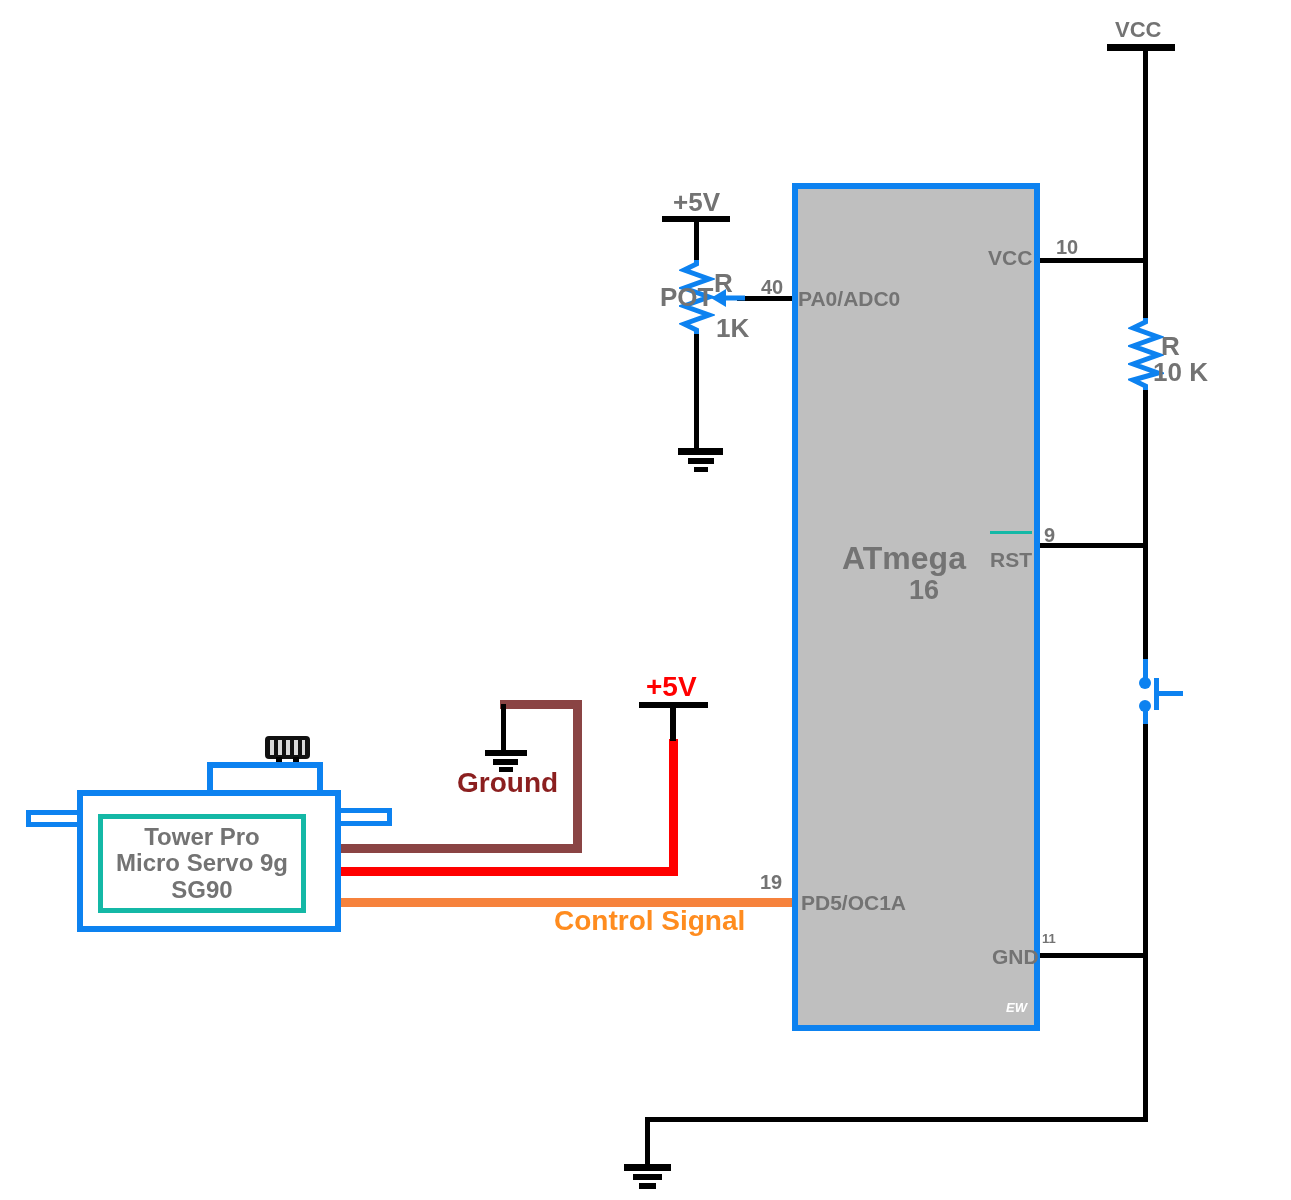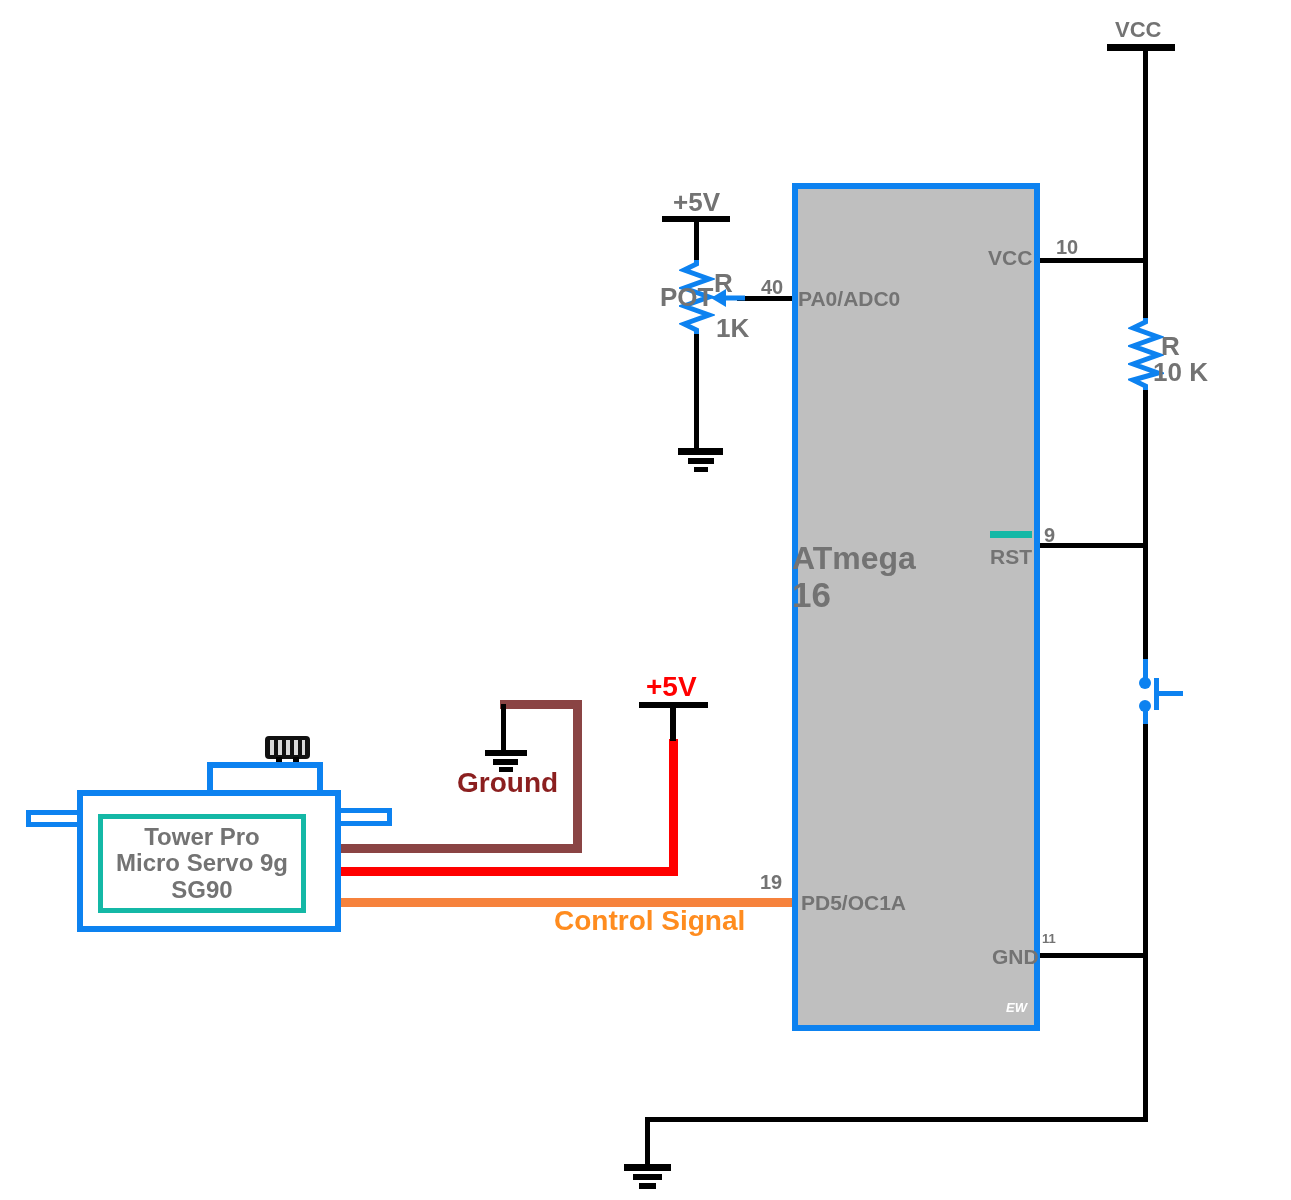--- a/index.html
+++ b/index.html
@@ -10,21 +10,21 @@
   .bluewire{position:absolute;background:#0d82f0;}
   .redwire{position:absolute;background:#ff0000;}
   .brownwire{position:absolute;background:#8a4444;}
   .orangewire{position:absolute;background:#f6823c;}
   .txt{position:absolute;font-weight:bold;color:#737373;white-space:nowrap;line-height:1.1;}
   .chip{position:absolute;left:792px;top:183px;width:248px;height:848px;
         box-sizing:border-box;border:6px solid #0d82f0;background:#bfbfbf;}
   .dot{position:absolute;width:12px;height:12px;border-radius:50%;background:#0d82f0;}
   .gbar{position:absolute;background:#000;}
   .servo-border{position:absolute;box-sizing:border-box;border:6px solid #0d82f0;background:#ffffff;}
-  .overline{border-top:7px solid #14b8a6;padding-top:7px;}
+  .overline{border-top:3px solid #14b8a6;padding-top:14px;}
 </style>
 </head>
 <body>
 
 <div class="canvas">
 
   <div class="brownwire" style="left:341px;top:844px;width:241px;height:9px;"></div>
   <div class="brownwire" style="left:573px;top:700px;width:9px;height:153px;"></div>
   <div class="brownwire" style="left:500px;top:700px;width:82px;height:9px;"></div>
 
@@ -61,22 +61,22 @@
   <div class="abs" style="left:98px;top:814px;width:208px;height:99px;box-sizing:border-box;border:5px solid #14b8a6;background:#fff;
               display:flex;flex-direction:column;align-items:center;justify-content:center;">
     <div class="txt" style="position:static;font-size:24px;">Tower Pro</div>
     <div class="txt" style="position:static;font-size:24px;">Micro Servo 9g</div>
     <div class="txt" style="position:static;font-size:24px;">SG90</div>
   </div>
 
   <div class="txt" style="left:554px;top:906px;font-size:28px;color:#ff8c1f;">Control Signal</div>
 
   <div class="chip"></div>
-  <div class="txt" style="left:792px;top:541px;width:224px;font-size:32px;">ATmega</div>
-  <div class="txt" style="left:792px;top:576px;width:264px;text-align:left;font-size:35px;">16</div>
+  <div class="txt" style="left:792px;top:541px;width:224px;text-align:center;font-size:32px;">ATmega</div>
+  <div class="txt" style="left:792px;top:576px;width:264px;text-align:center;font-size:27px;">16</div>
   <div class="txt" style="left:1006px;top:1001px;font-size:13px;font-style:italic;color:#ffffff;">EW</div>
 
   <div class="txt" style="left:798px;top:287px;font-size:21px;">PA0/ADC0</div>
   <div class="txt" style="left:988px;top:246px;font-size:21px;">VCC</div>
   <div class="txt overline" style="left:990px;top:531px;font-size:21px;">RST</div>
   <div class="txt" style="left:801px;top:891px;font-size:21px;">PD5/OC1A</div>
   <div class="txt" style="left:992px;top:945px;font-size:21px;">GND</div>
 
   <div class="txt" style="left:761px;top:276px;font-size:20px;">40</div>
   <div class="txt" style="left:1043px;top:236px;font-size:20px;margin-left:13px;">10</div>

